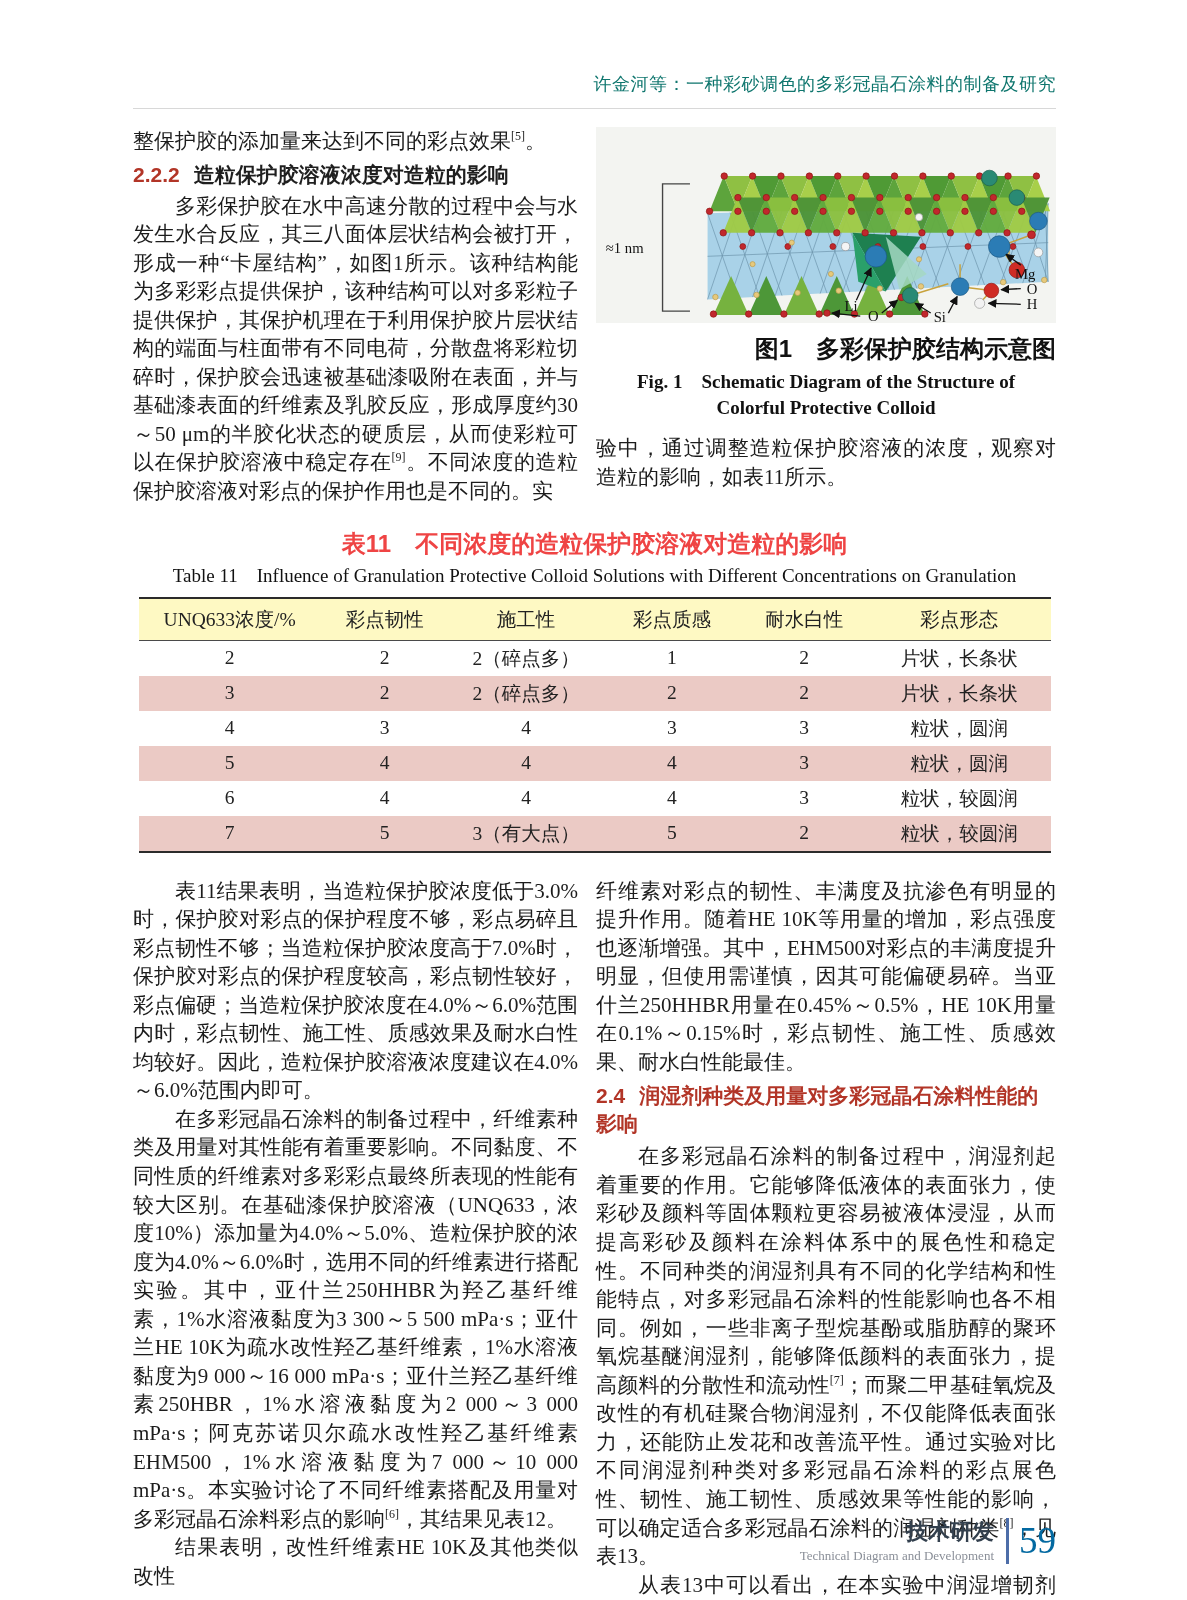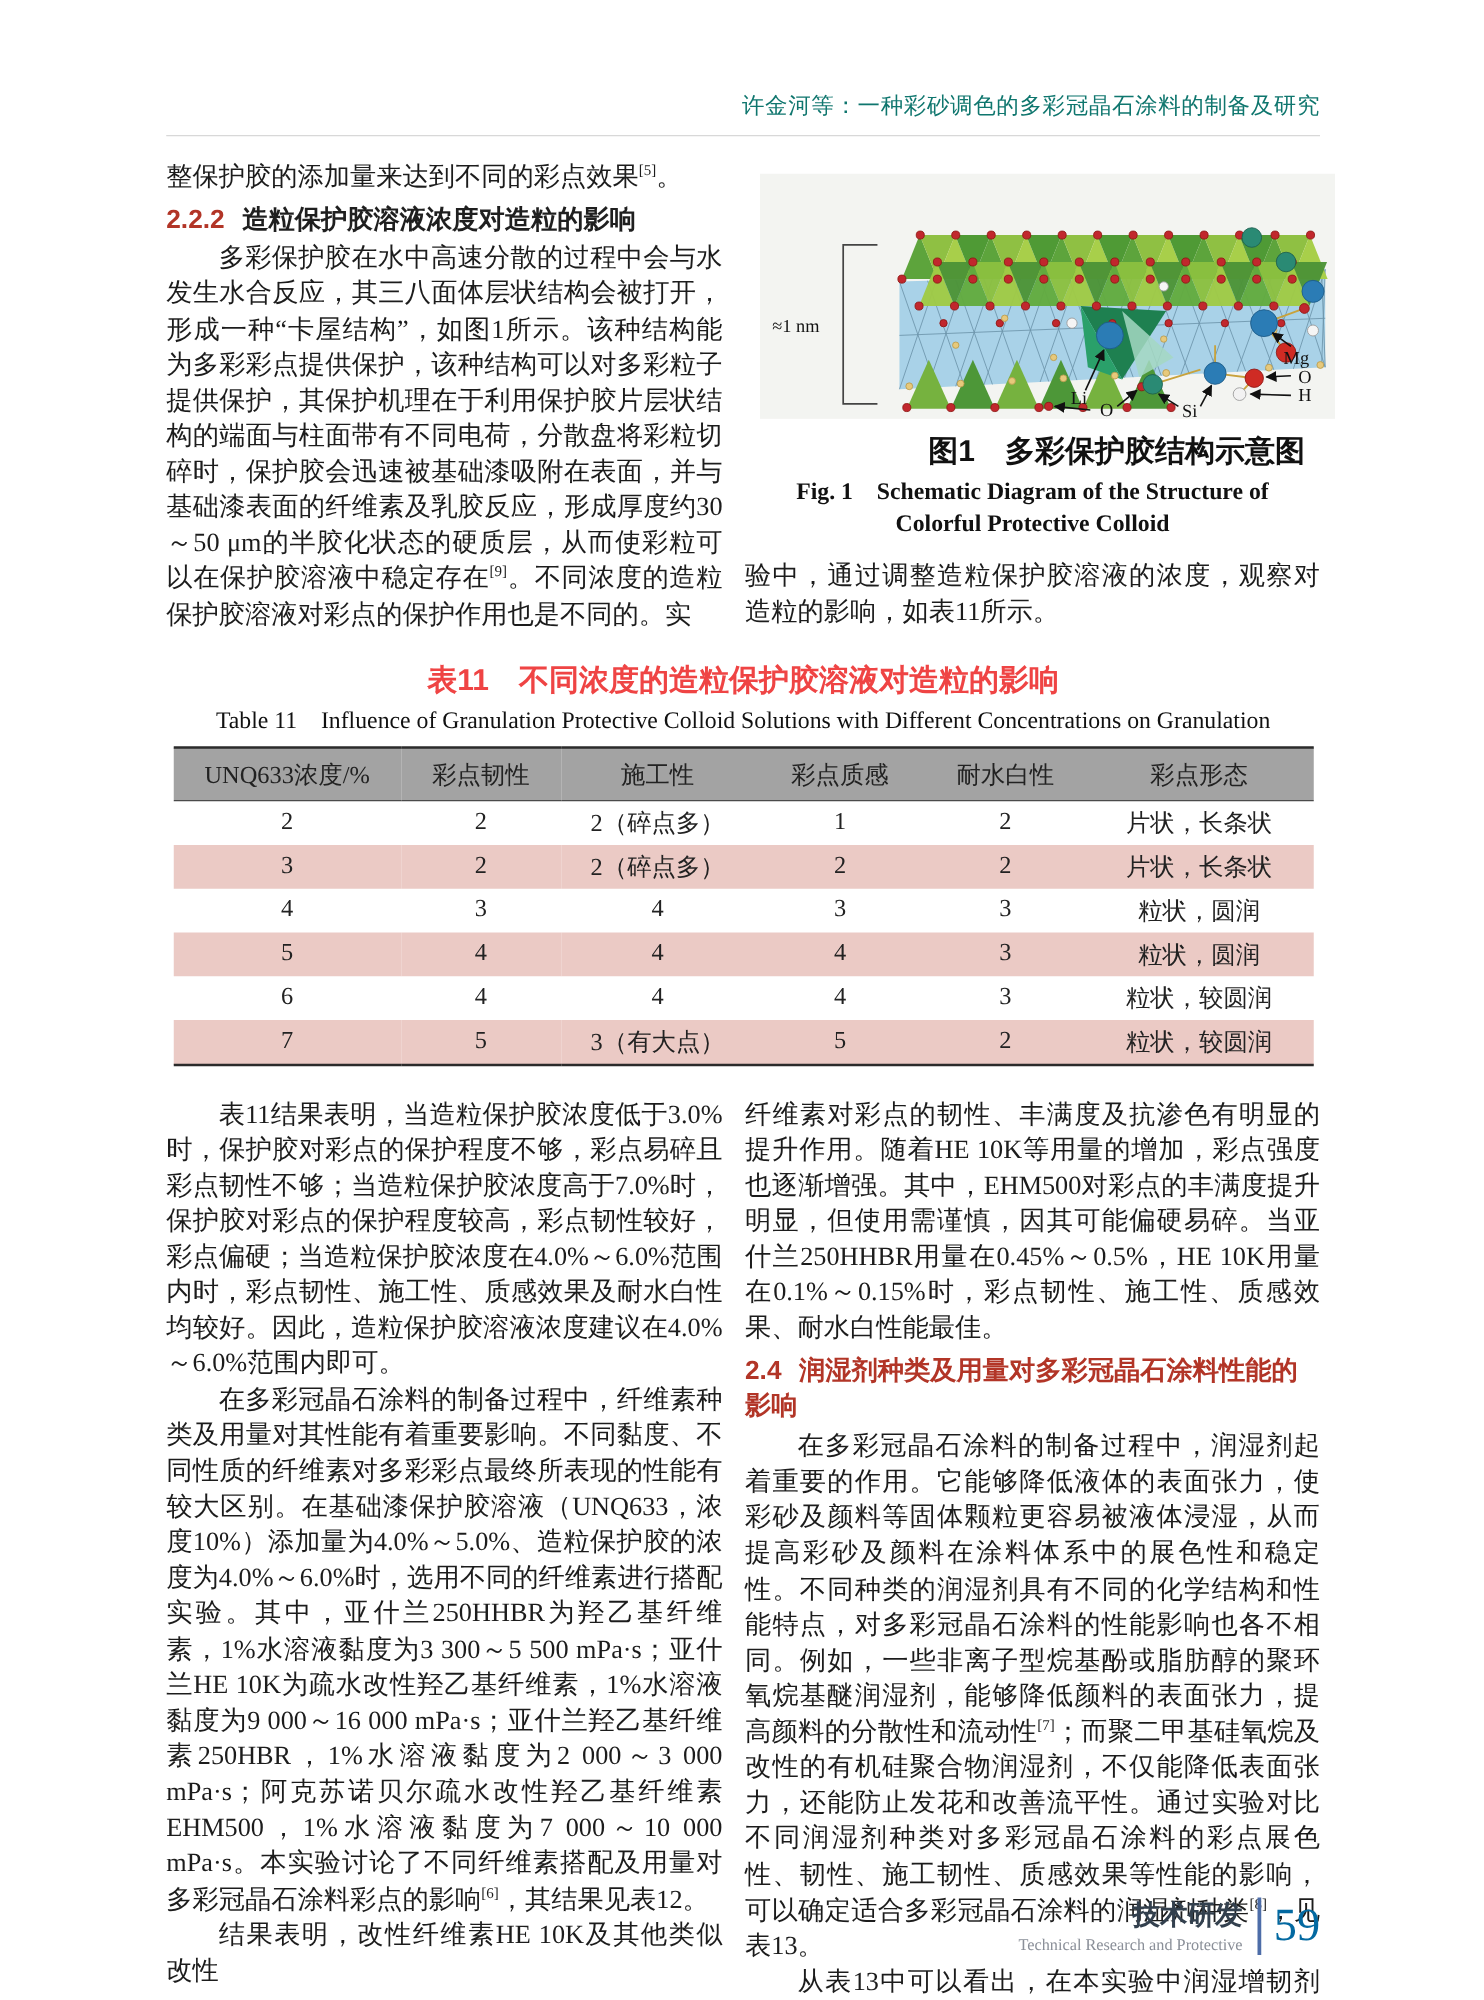--- a/index.html
+++ b/index.html
@@ -15,31 +15,31 @@
   .bottom-cols{margin-top:24px;}
   .para{margin:0;font-size:21px;line-height:1.36;text-align:justify;}
   .indent{text-indent:2em;}
   sup{font-size:12px;line-height:0;}
   .h3{margin:5px 0 3px;font-family:"Liberation Sans","DejaVu Sans",sans-serif;font-size:21px;font-weight:bold;}
   .h3 .hnum{color:#b23527;margin-right:14px;}
   .h3 .htext{color:#1f1f1f;}
   .h2{margin:6px 0 4px;font-family:"Liberation Sans","DejaVu Sans",sans-serif;font-size:21px;font-weight:bold;color:#b23527;}
   .h2 .hnum{margin-right:14px;}
   
-  figure{margin:12px;}
+  figure{margin:0;}
   #fig-svg{display:block;background:#f3f4f1;}
   .figcap-cn{margin-top:10px;text-align:right;font-family:"Liberation Sans","DejaVu Sans",sans-serif;font-weight:bold;font-size:24px;color:#111;}
   .figcap-en{margin:4px auto 0;width:430px;text-align:center;font-weight:bold;font-size:19px;color:#111;line-height:1.35;}
   .fig-after{margin-top:14px;}
   
   .table-section{margin-top:22px;}
   .t-title-cn{text-align:center;font-family:"Liberation Sans","DejaVu Sans",sans-serif;font-weight:bold;font-size:24px;color:#ef4444;}
   .t-title-en{text-align:center;font-weight:normal;font-size:19px;color:#111;margin:3px 0 8px;}
   table{width:912px;margin:0 auto;border-collapse:collapse;border-top:2.5px solid #2b2b2b;border-bottom:2.5px solid #2b2b2b;font-size:19.5px;}
-  thead tr{background:#a3a3a3;border-bottom:1.5px solid #4a4a4a;font-family:Liberation Serif, serif;}
+  thead tr{background:#fef9c3;border-bottom:1.5px solid #4a4a4a;font-family:Liberation Serif, serif;}
   th{font-weight:normal;padding:7px 2px;color:#222;}
   td{text-align:center;padding:4px 2px;color:#222;}
   tbody tr:nth-child(even){background:#ebcac5;}
   
   .footer{position:absolute;right:131px;bottom:36px;display:flex;align-items:center;}
   .footer-text{text-align:right;}
   .footer-cn{font-family:"Liberation Sans","DejaVu Sans",sans-serif;font-weight:bold;font-size:22px;color:#33404e;}
   .footer-en{font-size:13px;color:#8a8f98;margin-top:1px;}
   .footer-bar{width:3px;height:46px;background:#4d6da8;margin:0 10px 0 12px;}
   .footer-page{font-size:37px;color:#0369a1;}
@@ -382,18 +382,18 @@
         <p class="para indent">在多彩冠晶石涂料的制备过程中，润湿剂起着重要的作用。它能够降低液体的表面张力，使彩砂及颜料等固体颗粒更容易被液体浸湿，从而提高彩砂及颜料在涂料体系中的展色性和稳定性。不同种类的润湿剂具有不同的化学结构和性能特点，对多彩冠晶石涂料的性能影响也各不相同。例如，一些非离子型烷基酚或脂肪醇的聚环氧烷基醚润湿剂，能够降低颜料的表面张力，提高颜料的分散性和流动性<sup>[7]</sup>；而聚二甲基硅氧烷及改性的有机硅聚合物润湿剂，不仅能降低表面张力，还能防止发花和改善流平性。通过实验对比不同润湿剂种类对多彩冠晶石涂料的彩点展色性、韧性、施工韧性、质感效果等性能的影响，可以确定适合多彩冠晶石涂料的润湿剂种类<sup>[8]</sup>，见表13。</p>
         <p class="para indent">从表13中可以看出，在本实验中润湿增韧剂W-2520、润湿剂DC809、润湿剂G-399 3种润湿剂对基础漆展色性均有较好的提升，其中W-2520对彩点韧</p>
       </div>
     </div>
 
   </div>
 
   <div class="footer">
     <div class="footer-text">
       <div class="footer-cn">技术研发</div>
-      <div class="footer-en">Technical Research and Protective</div>
+      <div class="footer-en">Technical Diagram and Development</div>
     </div>
     <div class="footer-bar"></div>
     <div class="footer-page">59</div>
   </div>
 </div>
 
 </body></html>

